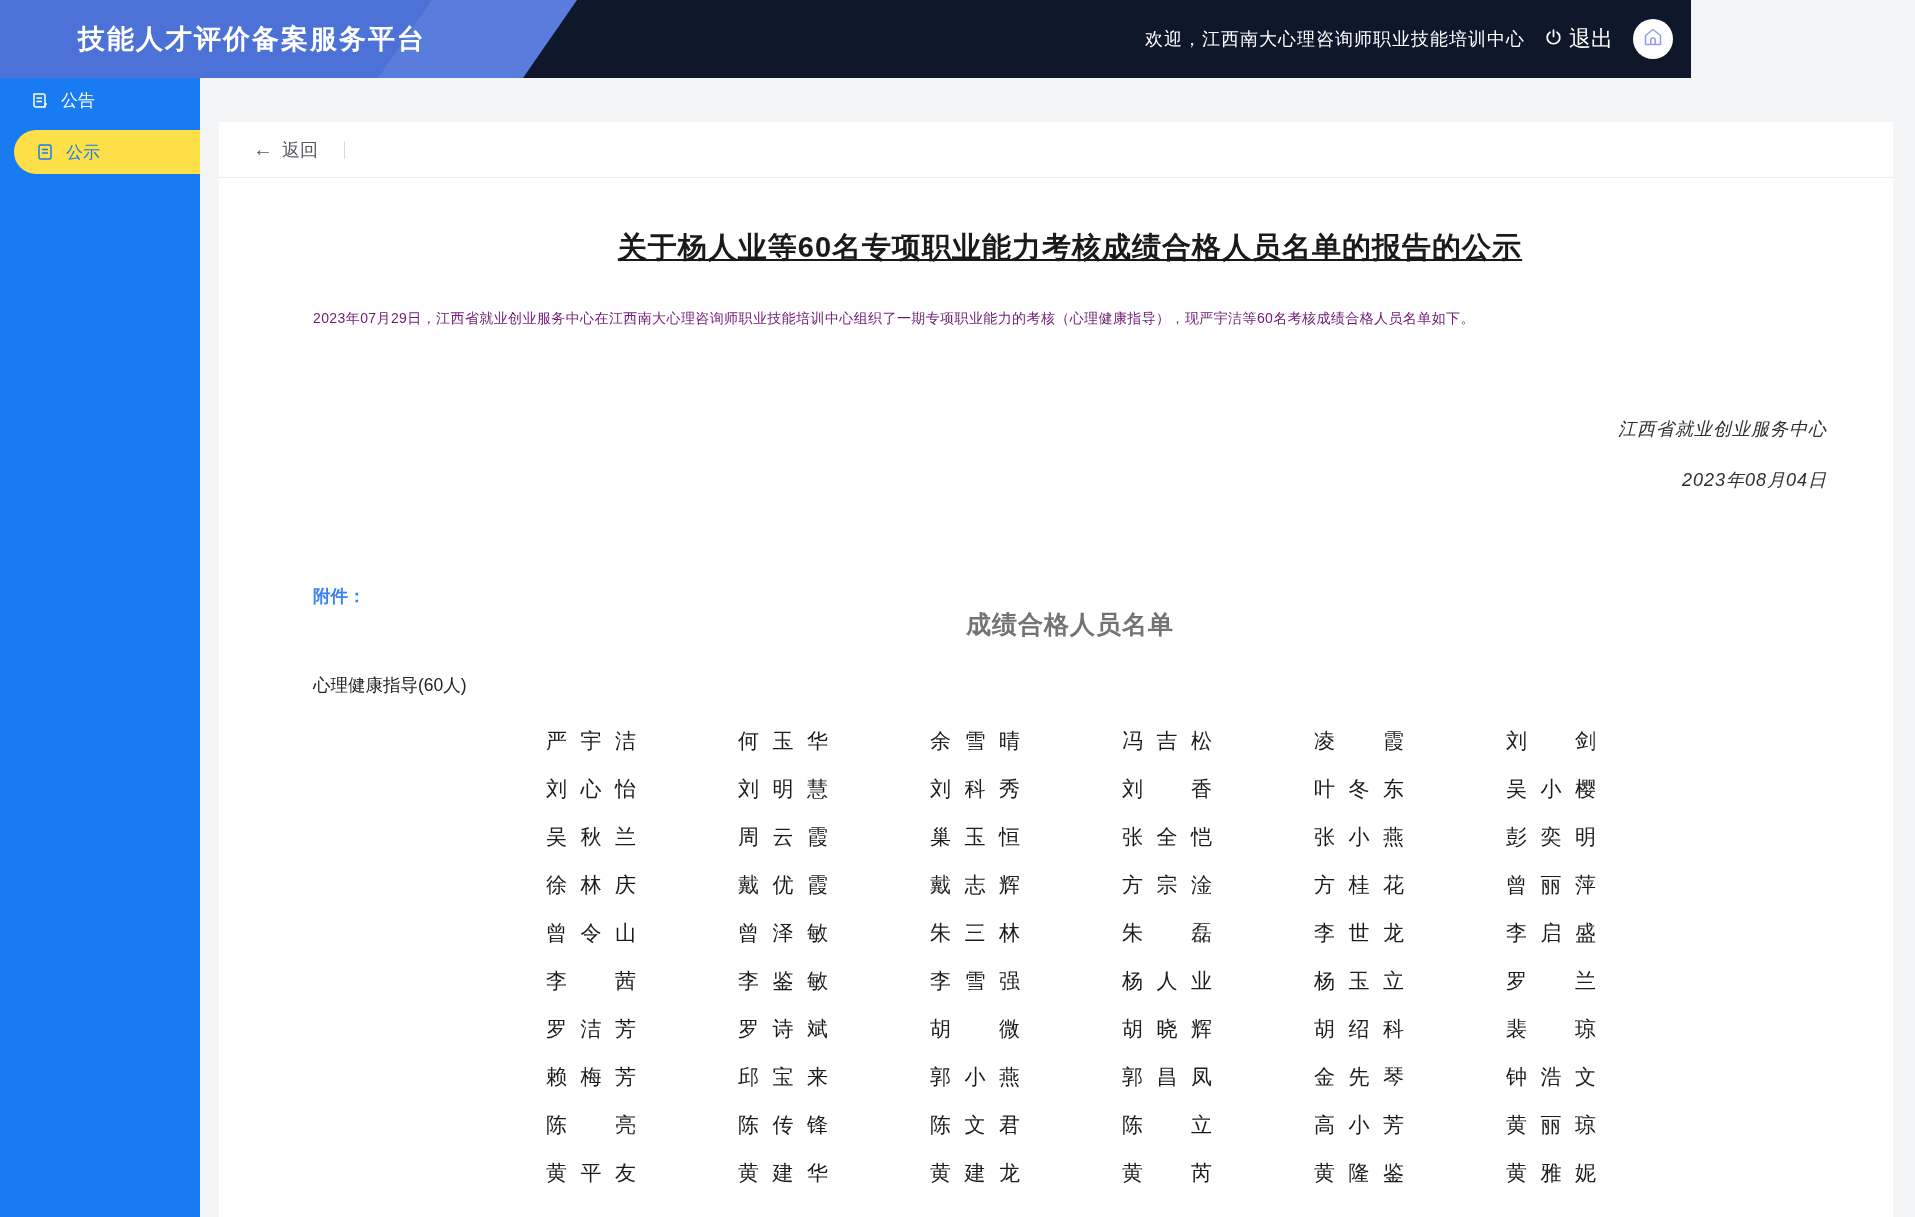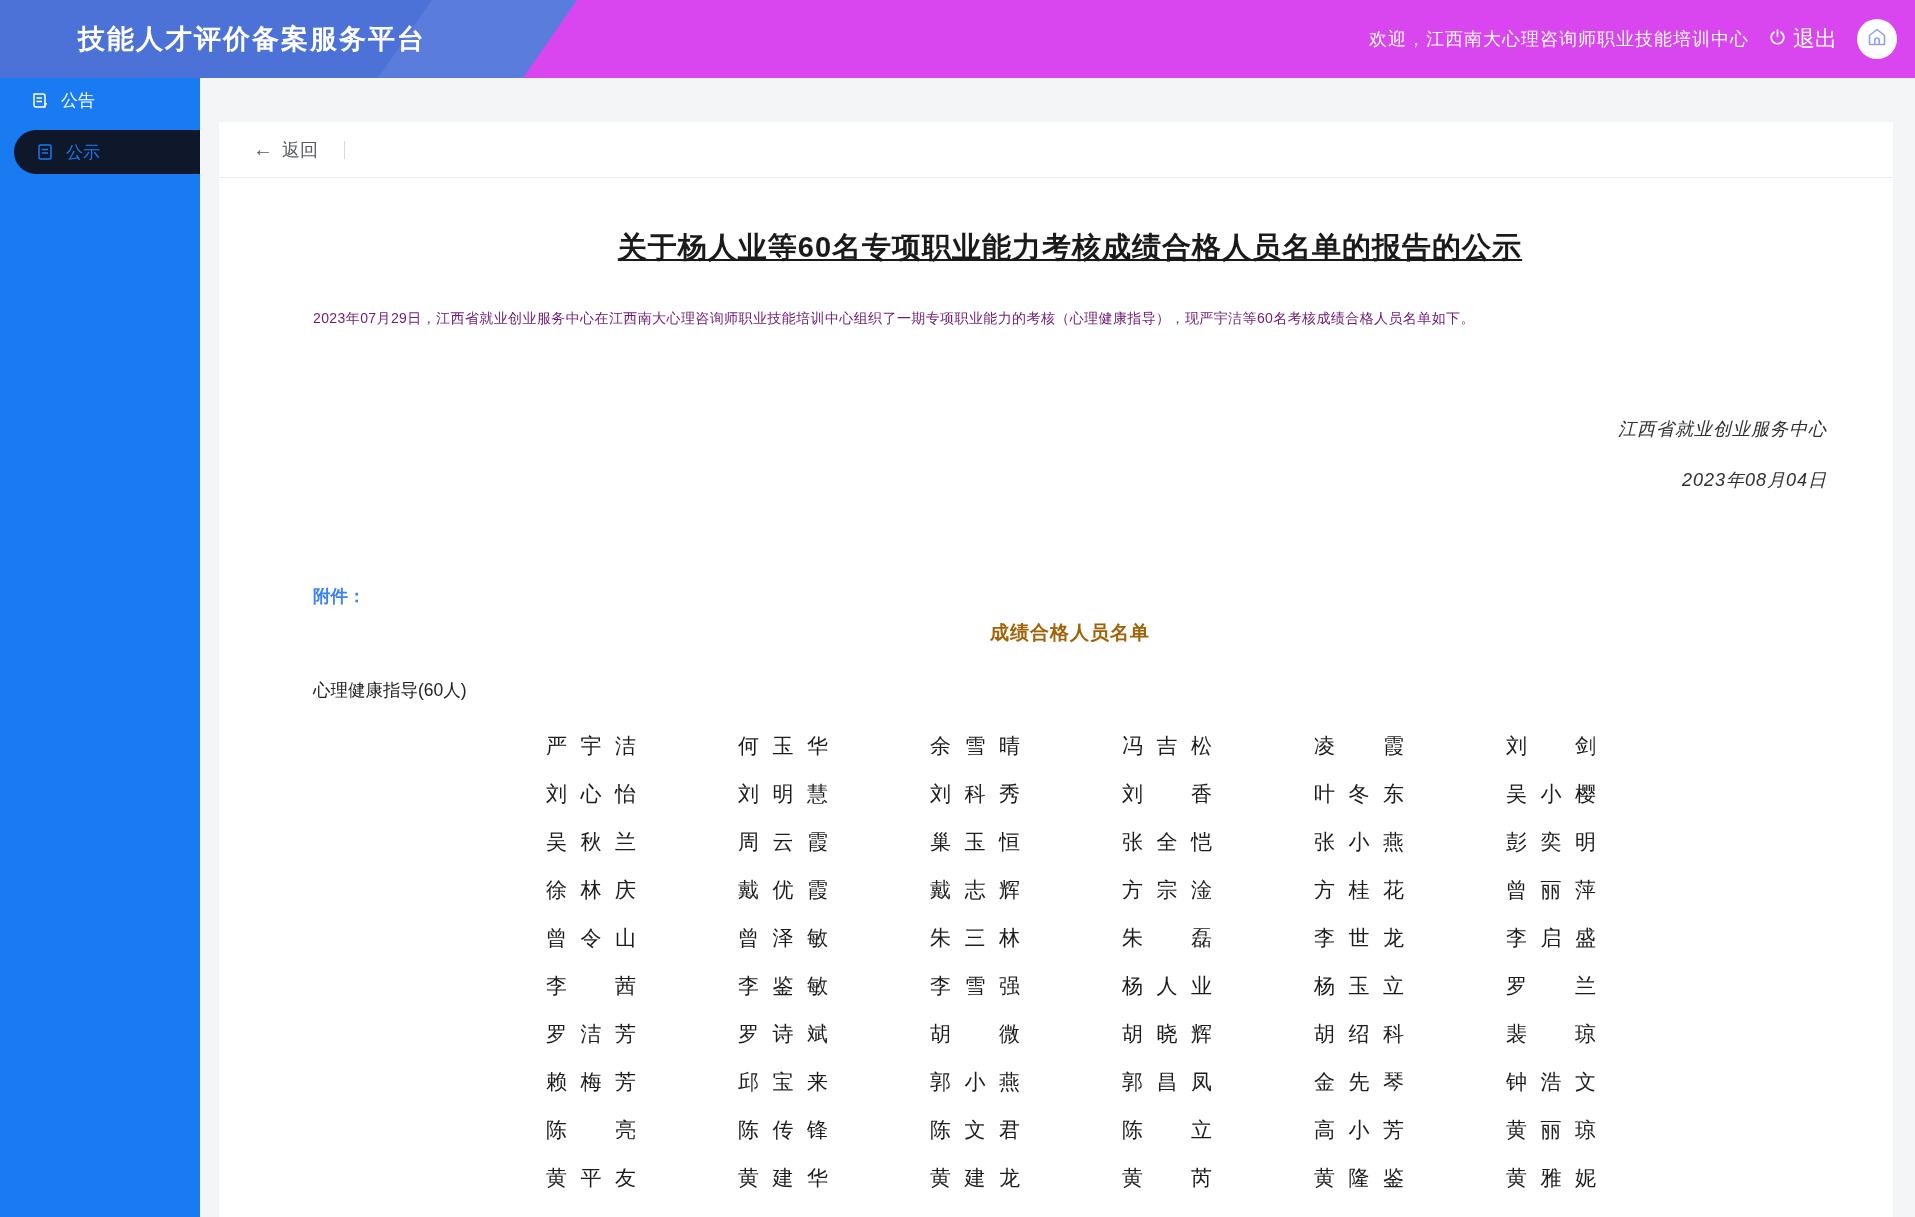--- a/index.html
+++ b/index.html
@@ -5,22 +5,22 @@
   * { box-sizing: border-box; margin: 0; padding: 0; }
   html, body { width: 1915px; height: 1217px; overflow: hidden; }
   body {
     font-family: "Liberation Sans", "DejaVu Sans", sans-serif;
     background: #f4f5f7;
     position: relative;
   }
 
   
   .header {
-    position: absolute; top: 0; left: 0; width: 1915px; height: 78px;
-    background: #d946ef; overflow: hidden; z-index: 20;
+    position: absolute; top: 0; left: 0; width: 1691px; height: 78px;
+    background: #0f172a; overflow: hidden; z-index: 20;
   }
   .header .band-light {
     position: absolute; inset: 0;
     background: #5a7cdd;
     clip-path: polygon(0 0, 577px 0, 523px 78px, 0 78px);
   }
   .header .band-dark {
     position: absolute; inset: 0;
     background: #4c72d8;
     clip-path: polygon(0 0, 432px 0, 378px 78px, 0 78px);
@@ -50,21 +50,21 @@
     position: absolute; top: 78px; left: 0; bottom: 0; width: 200px;
     background: #187bf2; z-index: 10; 
   }
   .side-item {
     height: 44px; display: flex; align-items: center; gap: 12px;
     padding-left: 30px; color: #ffffff; font-size: 17px; cursor: pointer;
     margin-bottom: 8px;
   }
   .side-item.active {
     margin-left: 14px; padding-left: 22px;
-    background: #0f172a; color: #187bf2;
+    background: #fde047; color: #187bf2;
     border-radius: 22px 0 0 22px;
   }
   .side-item .ic { display: flex; align-items: center; }
 
   
   .main {
     position: absolute; top: 78px; left: 200px; right: 0; bottom: 0;
     background: #f4f5f7; padding: 44px 22px 0 19px;
   }
   .card {
@@ -96,22 +96,22 @@
   .doc-sign { margin-top: 88px; text-align: right; }
   .sign-org, .sign-date {
     font-style: italic; font-size: 18px; color: #2f2f2f; letter-spacing: 1px;
   }
   .sign-date { margin-top: 27px; }
 
   .attachment-label {
     margin-top: 92px; font-size: 17.5px; font-weight: bold; color: #3b82f6;
   }
   .list-title {
-    margin-top: 12px; text-align: center;
-    font-size: 19px; font-weight: bold; color: #a16207; letter-spacing: 1px;
+    text-align: center;
+    font-size: 25px; font-weight: bold; color: #737373; letter-spacing: 1px;
   }
   .category-label {
     margin-top: 32px; font-size: 17.5px; font-weight: normal; color: #222;
   }
 
   .names-grid {
     margin-top: 20px; margin-left: 233px;
     display: grid;
     grid-template-columns: repeat(6, 90px);
     column-gap: 102px;

